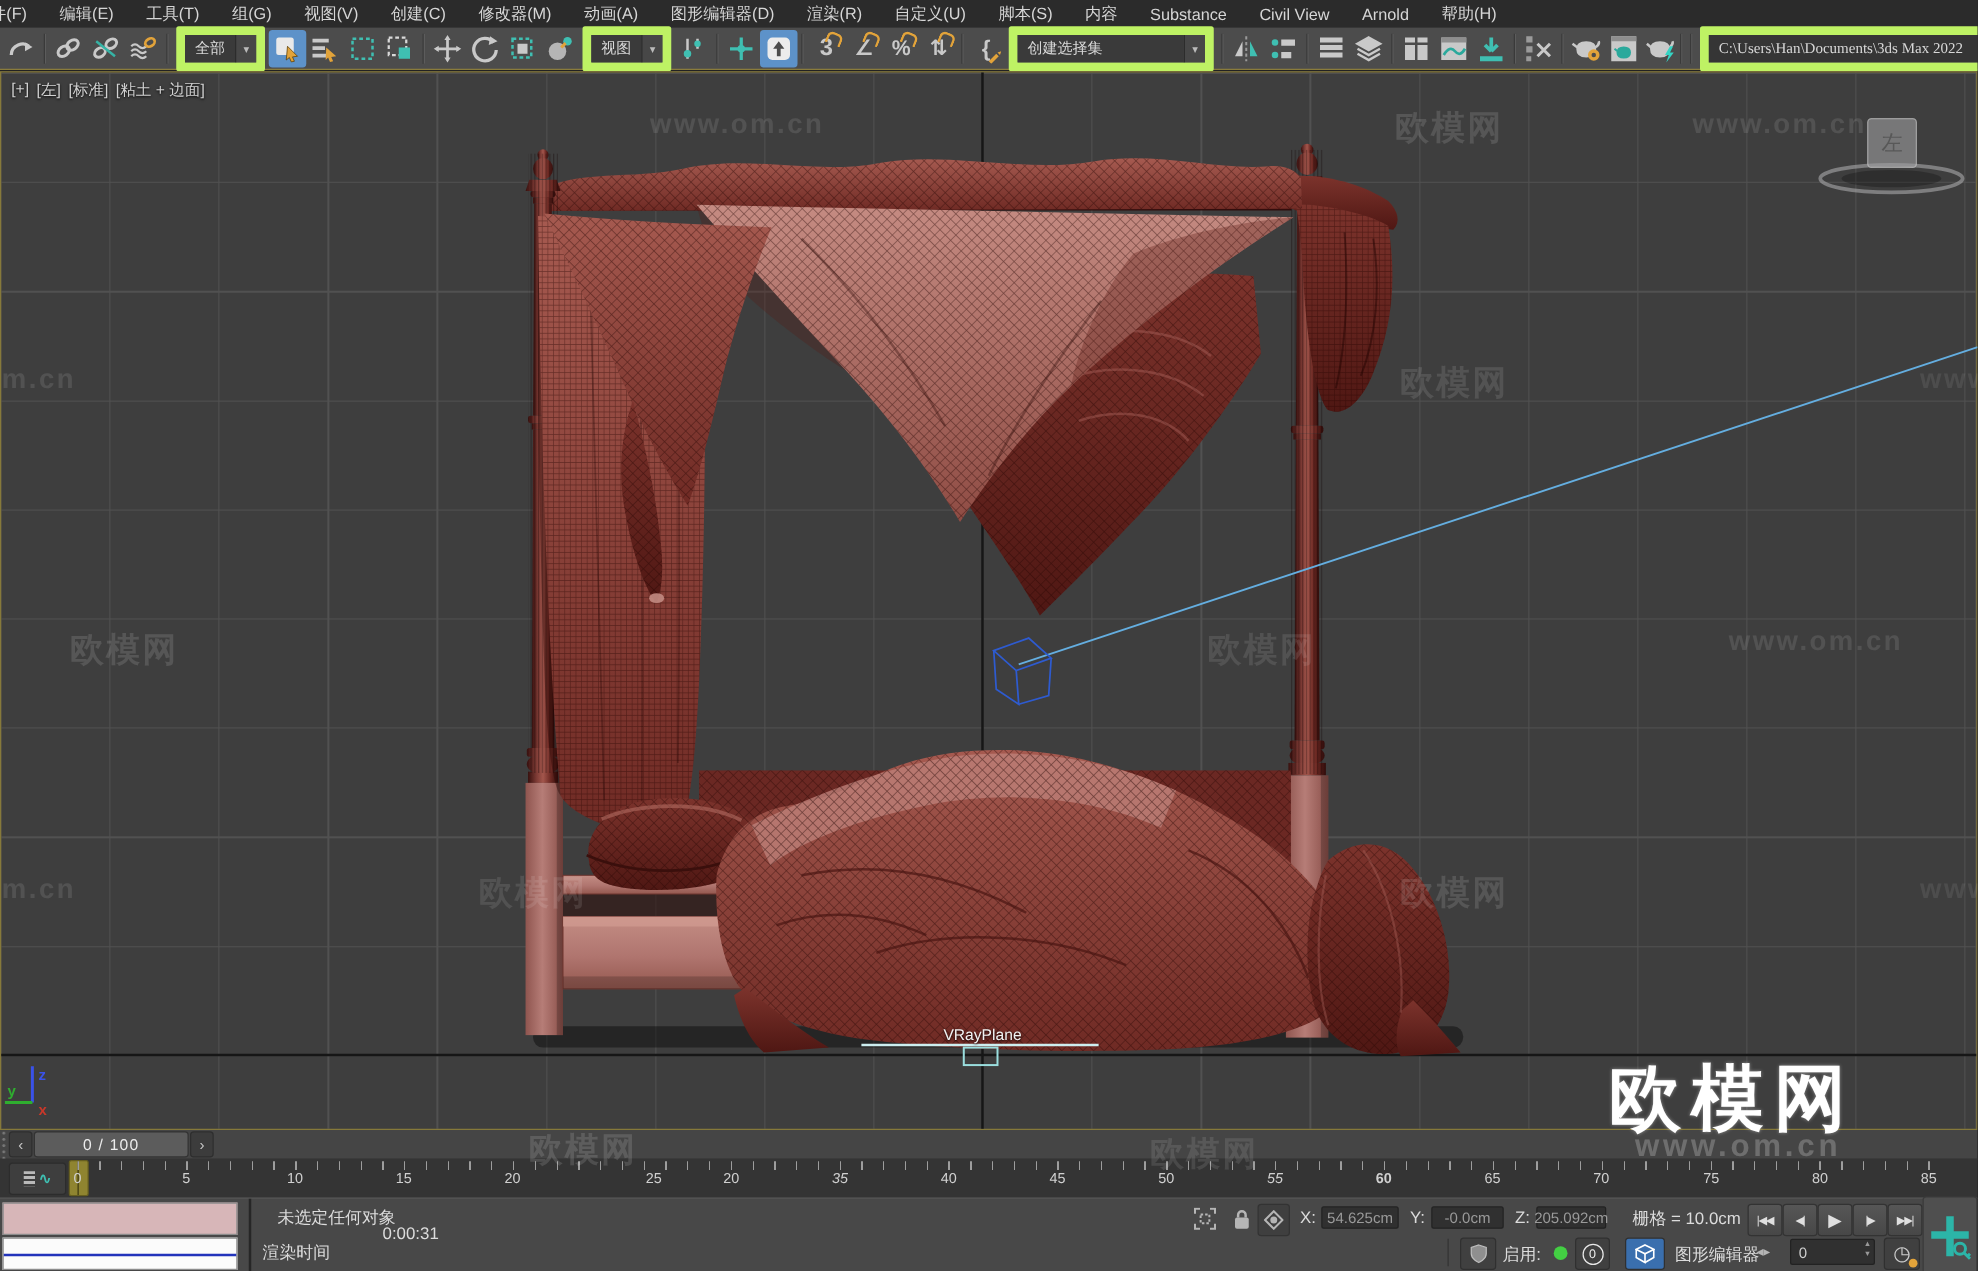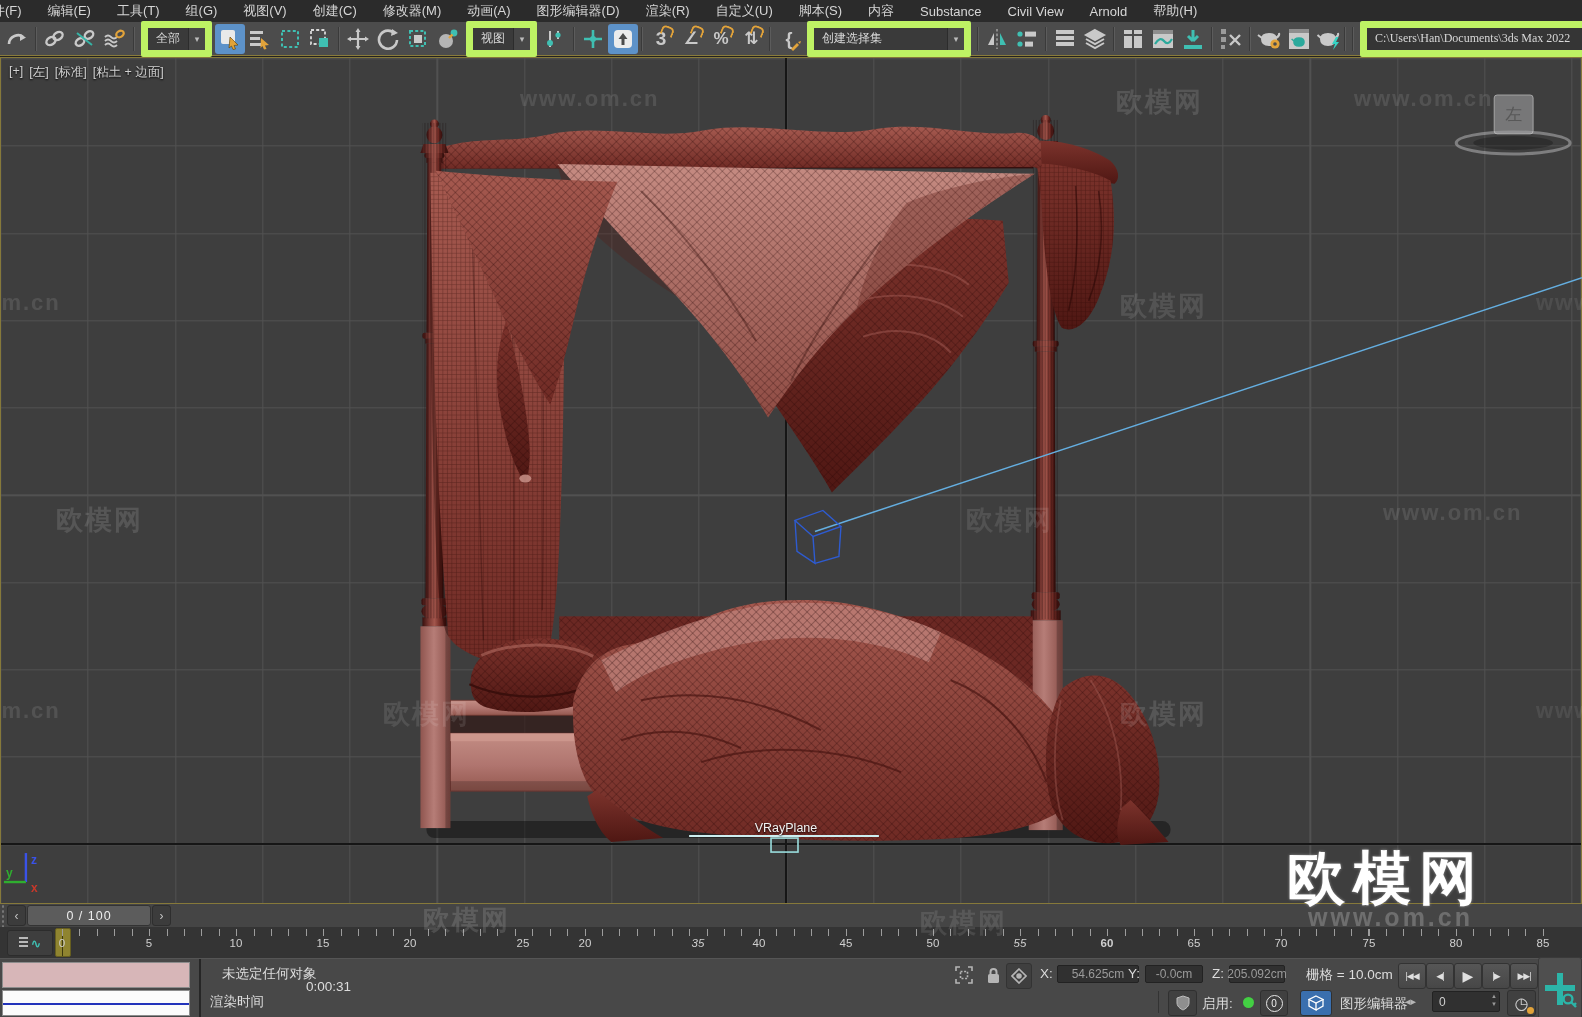--- a/index.html
+++ b/index.html
@@ -596,21 +596,21 @@
   <div id="ruler-ticks"></div>
   <div id="ruler-labels">
 
   <span style="left: 62px;">0</span>
       <span style="left: 149px;">5</span>
       <span style="left: 236px;">10</span>
       <span style="left: 323px;">15</span>
       <span style="left: 410px;">20</span>
       <span style="left: 498px; margin-left: 25px;">25</span>
       <span style="left: 585px;">20</span>
-      <span style="left: 698px; font-style: italic;">35</span>
+      <span style="left: 672px; font-style: italic;">35</span>
       <span style="left: 759px;">40</span>
       <span style="left: 846px;">45</span>
       <span style="left: 933px;">50</span>
       <span style="left: 1020px; font-style: italic;">55</span>
       <span style="left: 1107px; font-weight: bold;">60</span>
       <span style="left: 1194px;">65</span>
       <span style="left: 1281px;">70</span>
       <span style="left: 1369px;">75</span>
       <span style="left: 1456px;">80</span>
       <span style="left: 1543px;">85</span>
@@ -639,21 +639,21 @@
       </svg>
   </span>
   <span class="sicon" style="left:1006px;top:4px;border:1px solid #333;border-radius:3px;background:#3f3f3f;height:24px">
     <svg width="16" height="16" viewBox="0 0 16 16" fill="none" stroke="#b5b5b5" stroke-width="1.6">
         <path d="M8 1 L15 8 L8 15 L1 8 Z"></path>
         <circle cx="8" cy="8" r="2" fill="#b5b5b5"></circle>
       </svg>
   </span>
 
   <span class="stext" style="left:1040px;top:7px">X:</span>
-  <span class="sfield" style="left:1057px;top:6px;width:82px">54.625cm</span>
+  <span class="sfield" style="left:1057px;top:6px;width:62px">54.625cm</span>
   <span class="stext" style="left:1128px;top:7px">Y:</span>
   <span class="sfield" style="left:1145px;top:6px;width:58px">-0.0cm</span>
   <span class="stext" style="left:1212px;top:7px">Z:</span>
   <span class="sfield" style="left:1229px;top:6px;width:56px">205.092cm</span>
   <span class="stext" style="left:1306px;top:7px">栅格 = 10.0cm</span>
 
   <span class="pbtn" style="left:1398px">|◀◀</span>
   <span class="pbtn" style="left:1426px">◀|</span>
   <span class="pbtn play" style="left:1454px">▶</span>
   <span class="pbtn" style="left:1482px">|▶</span>

